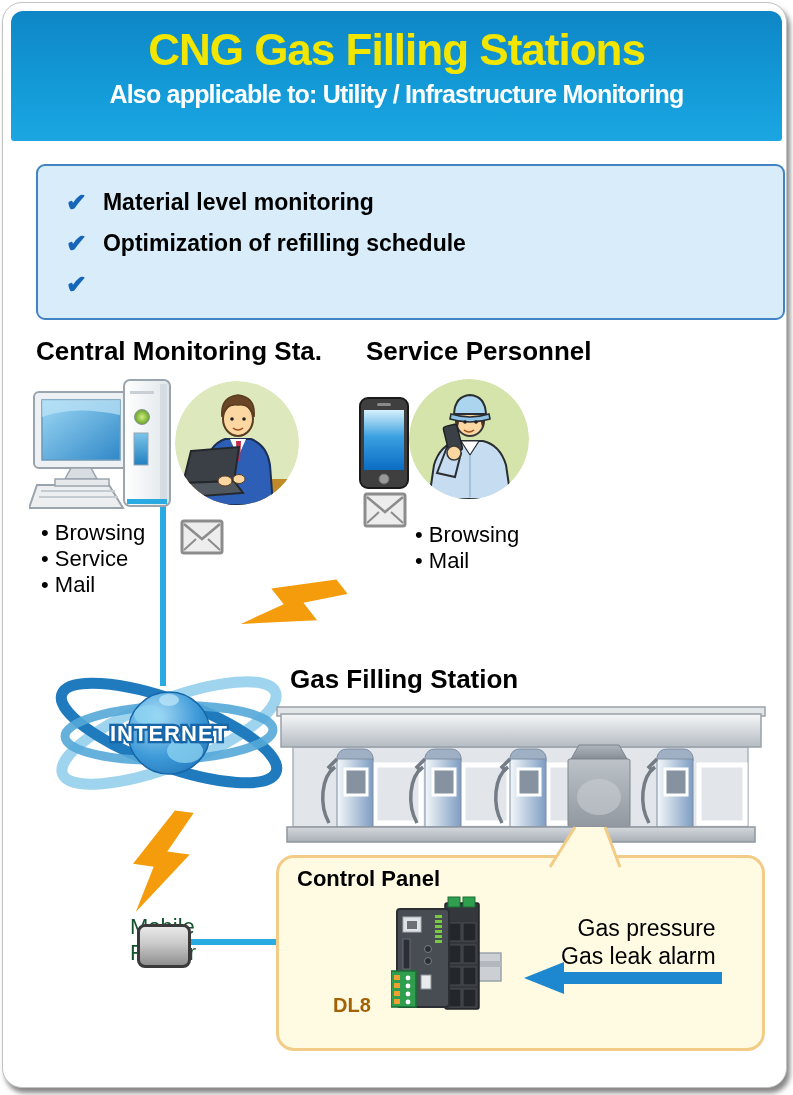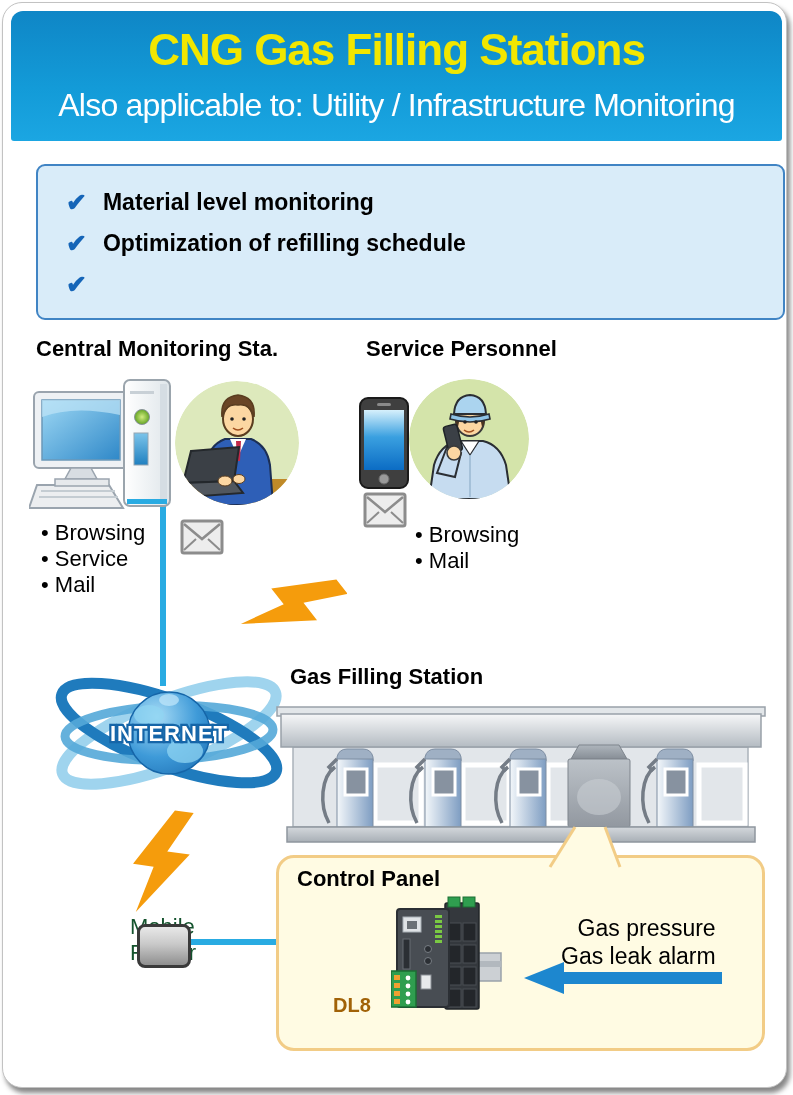--- a/index.html
+++ b/index.html
@@ -5,28 +5,28 @@
   html,body{margin:0;padding:0;width:793px;height:1095px;background:#fff;overflow:hidden;
     font-family:"Liberation Sans", sans-serif;}
   .card{position:absolute;left:2px;top:2px;width:783px;height:1084px;background:#fff;
     border:1px solid #c2c2c2;border-radius:20px;box-shadow:3px 5px 5px rgba(55,55,55,.6);}
   .abs{position:absolute;}
   
   .hdr{left:8px;top:8px;width:771px;height:130px;border-radius:12px 12px 3px 3px;
     background:linear-gradient(180deg,#0f86c6 0%,#139bd8 60%,#1ba6e2 100%);
     text-align:center;color:#fff;}
   .hdr-title{margin-top:14px;font-size:44px;font-weight:700;color:#f2e600;letter-spacing:-1px;}
-  .hdr-sub{margin-top:12px;font-size:32px;letter-spacing:-0.8px;color:#ffffff;}
+  .hdr-sub{margin-top:5px;font-size:25px;letter-spacing:-0.8px;color:#ffffff;font-weight:bold;}
   
   .benefits{left:33px;top:161px;width:717px;height:136px;background:#d9ecf9;
     border:2px solid #4084c4;border-radius:9px;padding:16px 0 0 28px;box-sizing:content-box;}
   .b-row{display:flex;align-items:center;gap:16px;height:41px;}
   .b-check{color:#1565b8;font-size:25px;font-weight:700;}
   .b-text{color:#000;font-size:23px;font-weight:700;}
-  .h-label{font-size:22px;font-weight:700;color:#000;white-space:nowrap;}
+  .h-label{font-size:26px;font-weight:700;color:#000;white-space:nowrap;}
   .svc{font-size:22px;line-height:26px;color:#000;}
   .svc .row{white-space:nowrap;}
   .vline{width:6px;background:#29abe2;z-index:1;}
   .hline{height:6px;background:#29abe2;z-index:1;}
   .router{left:134px;top:921px;width:48px;height:38px;border:3px solid #3a3a3a;border-radius:8px;
     background:linear-gradient(180deg,#e8e8e8 0%,#c9c9c9 45%,#8f8f8f 100%);z-index:2;}
   .router-label{left:127px;top:911px;font-size:22px;line-height:26px;color:#14532d;}
   .panel{left:273px;top:852px;width:483px;height:190px;background:#fffbe3;
     border:3px solid #f2cc86;border-radius:18px;z-index:3;}
   .panel-title{left:294px;top:863px;font-size:22px;font-weight:700;color:#000;z-index:4;}

